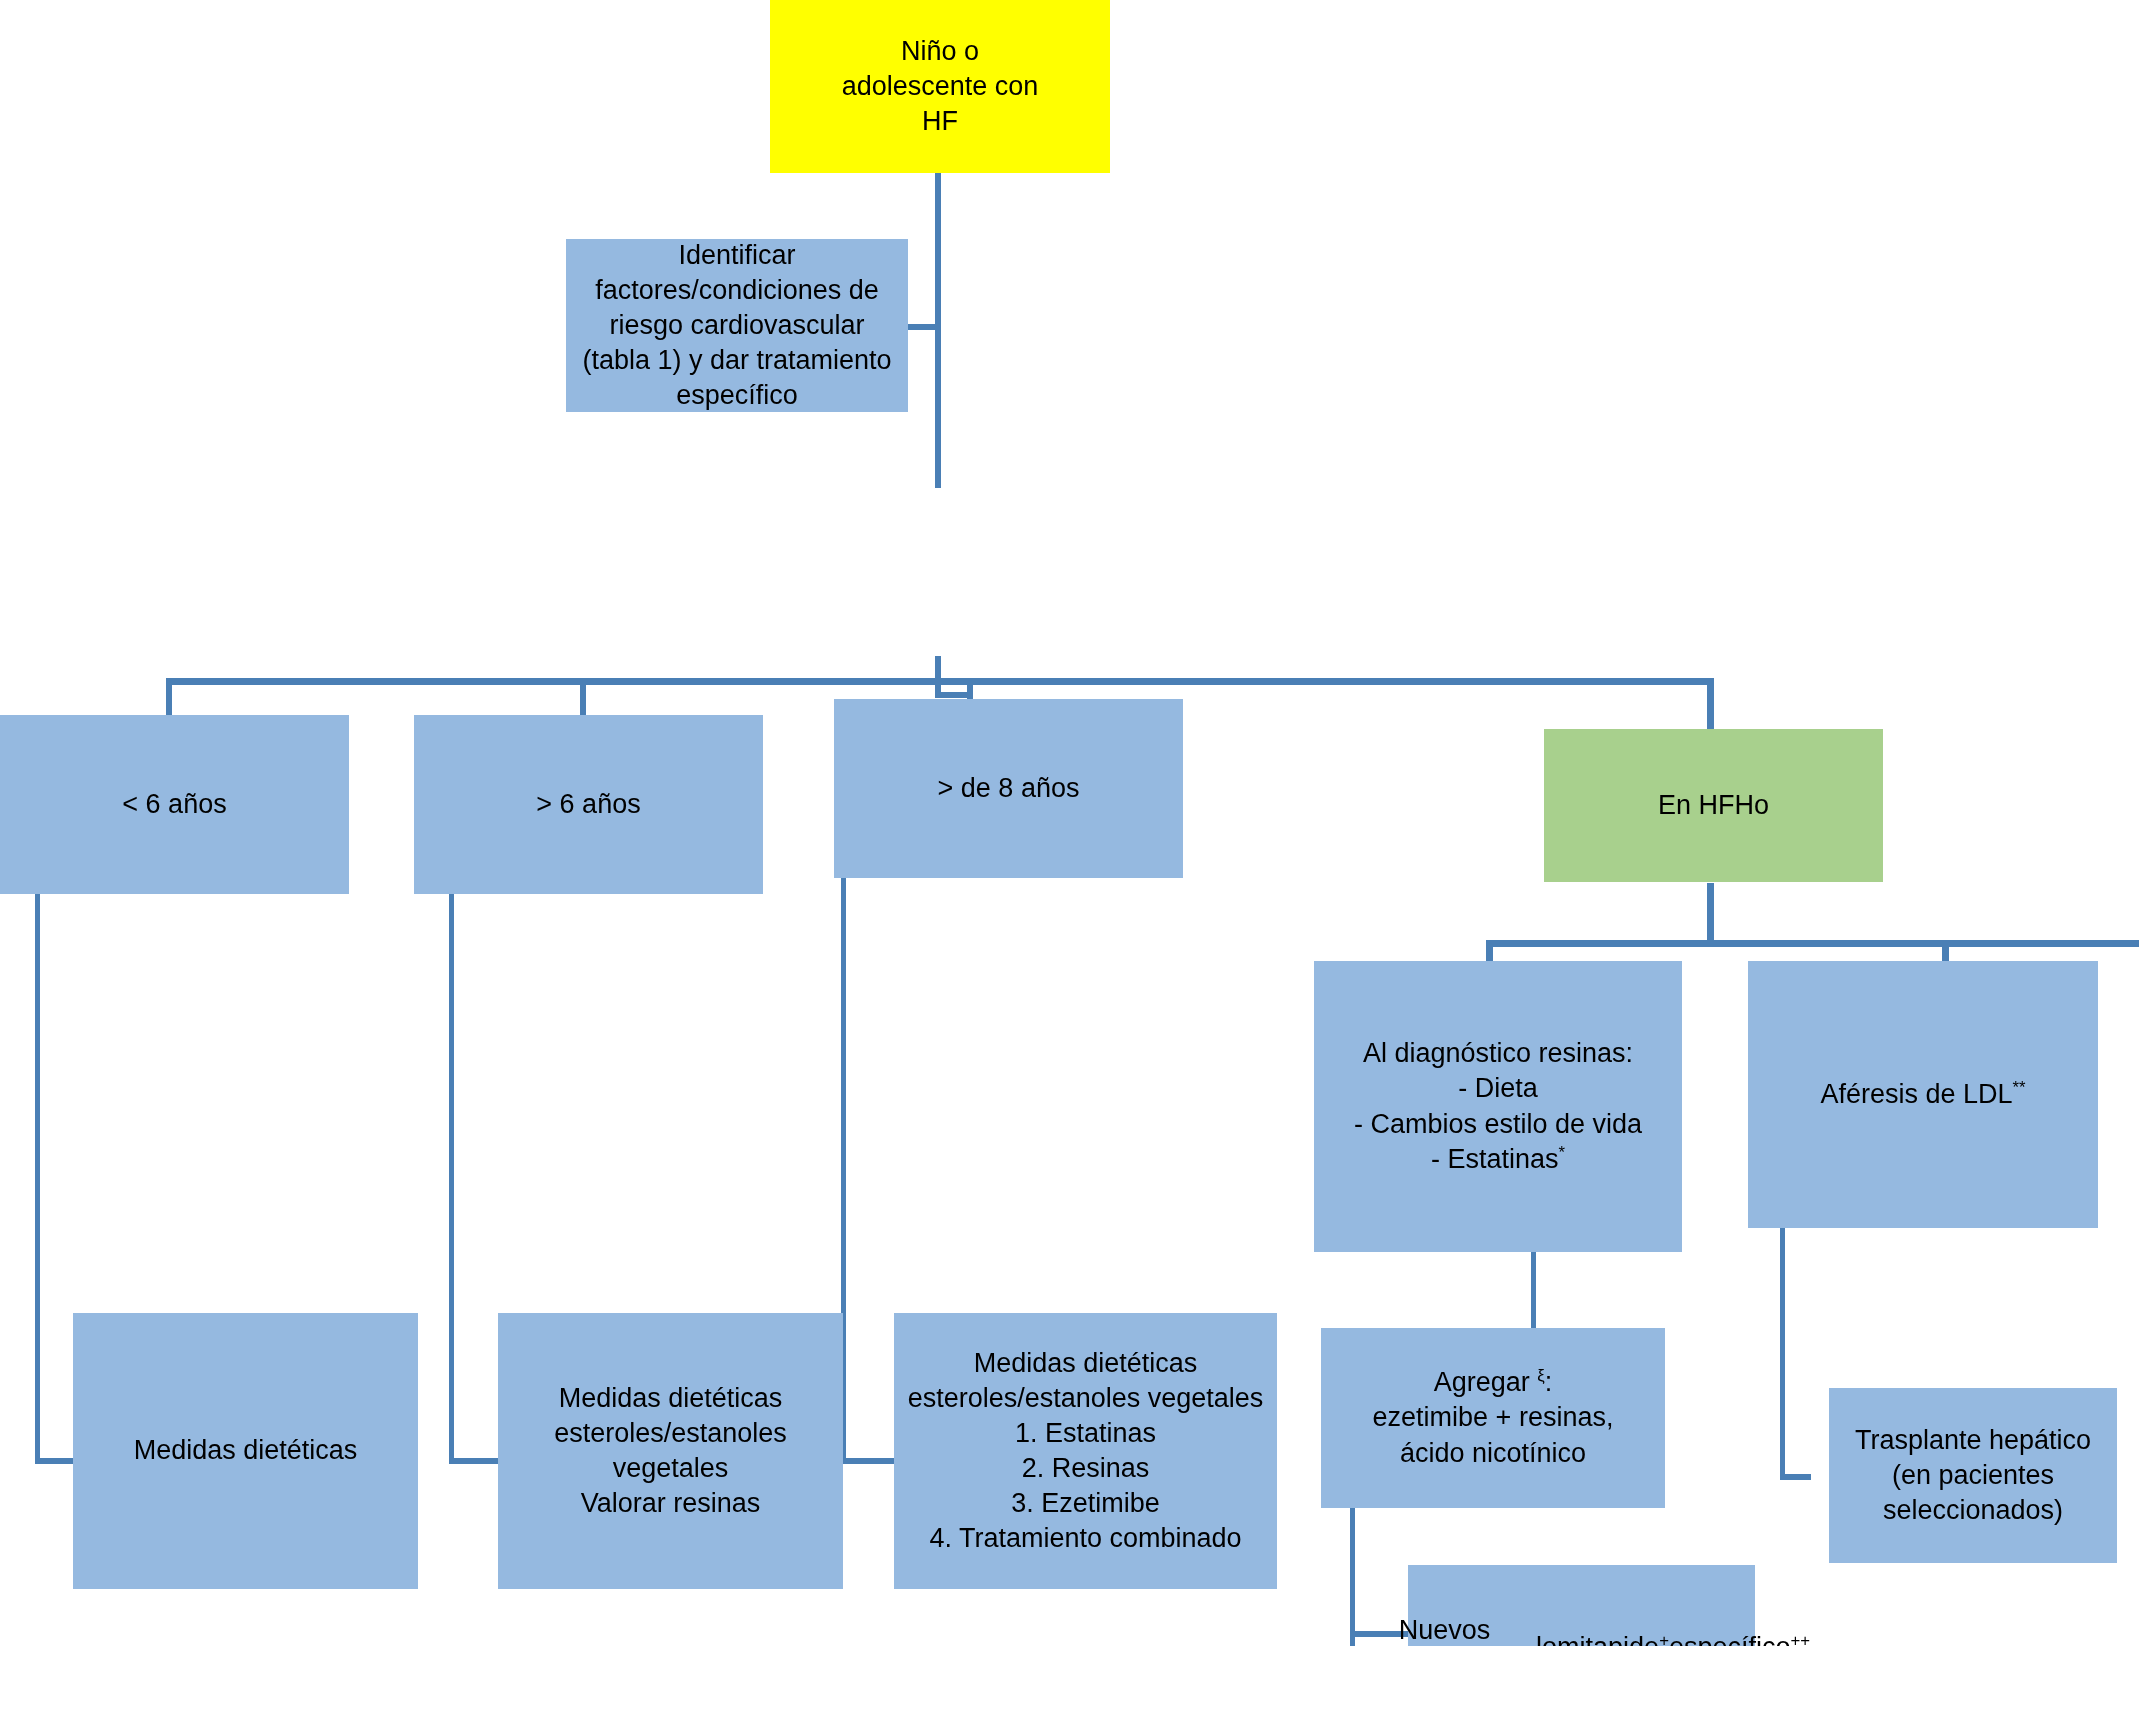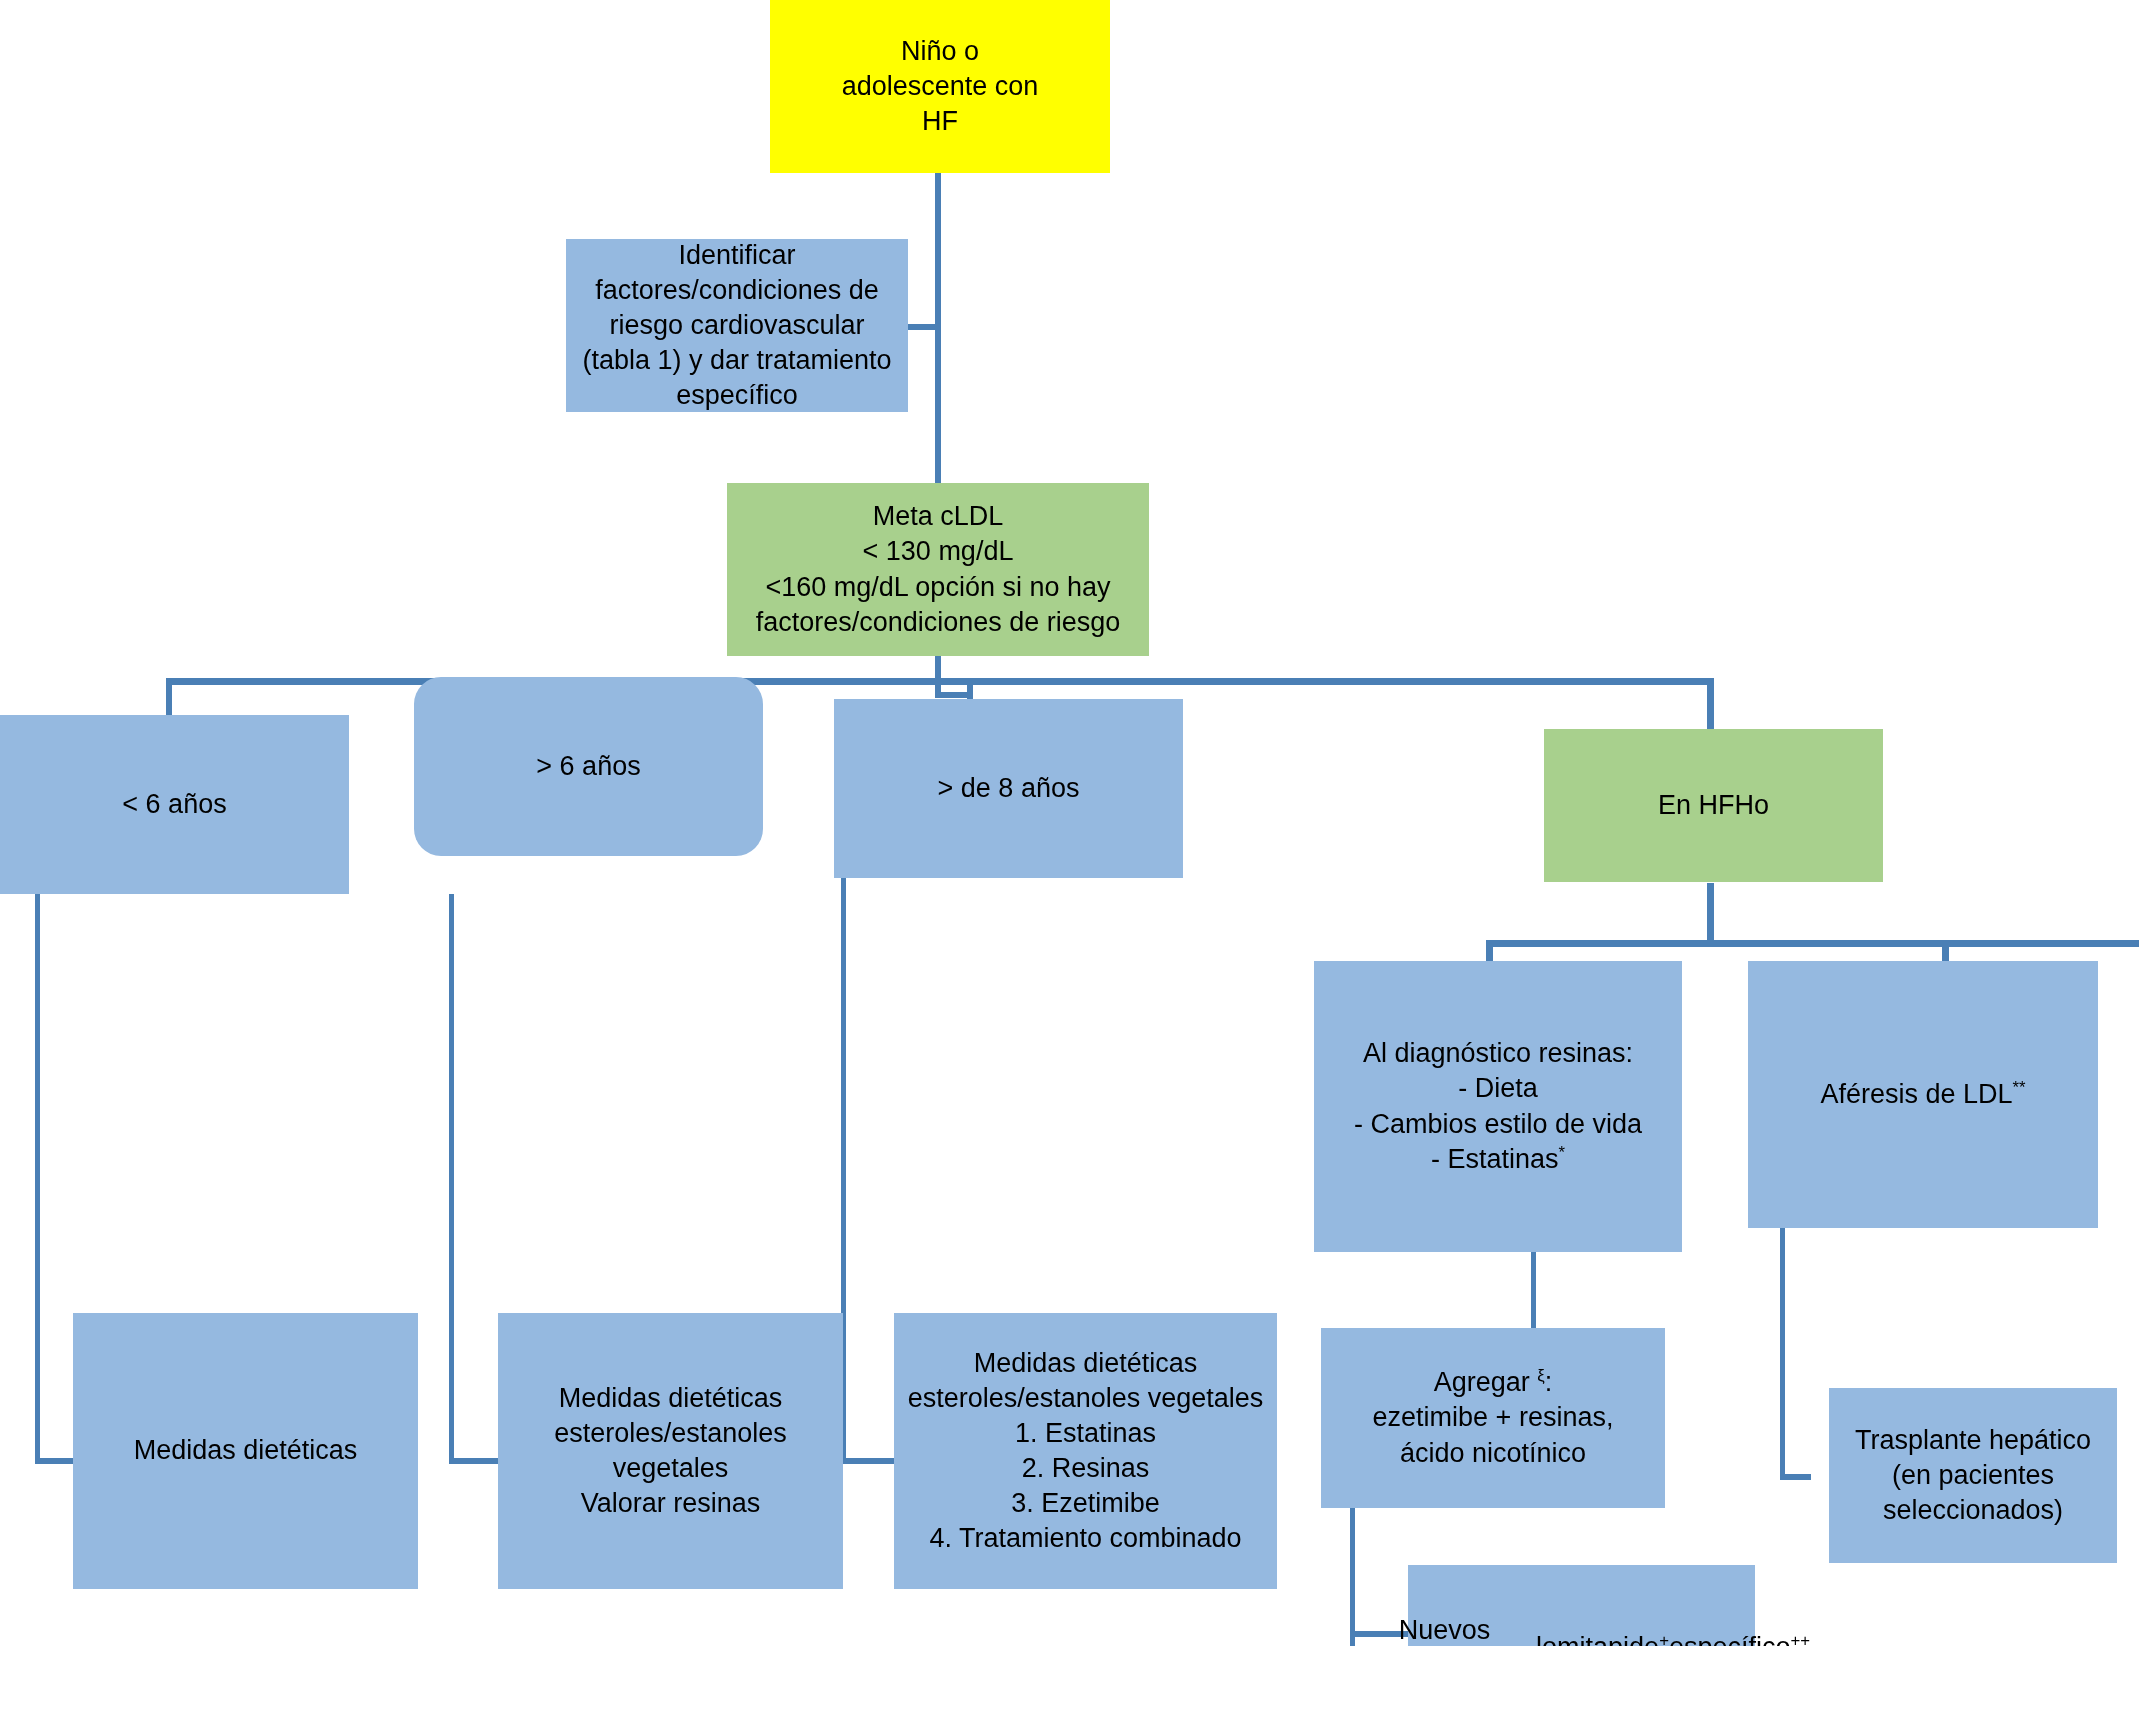--- a/index.html
+++ b/index.html
@@ -98,28 +98,24 @@
   <div class="node yellow" style="left:770px; top:0px; width:340px; height:173px;">Niño o
 adolescente con
 HF</div>
 
   <div class="node blue" style="left:566px; top:239px; width:342px; height:173px;">Identificar
 factores/condiciones de
 riesgo cardiovascular
 (tabla 1) y dar tratamiento
 específico</div>
 
-  <div class="node green" style="left:727px; top:483px; width:422px; height:173px;">Meta cLDL
-&lt; 130 mg/dL
-&lt;160 mg/dL opción si no hay
-factores/condiciones de riesgo</div>
 
   <div class="node blue" style="left:0px; top:715px; width:349px; height:179px;">&lt; 6 años</div>
 
-  <div class="node blue" style="left:414px; top:677px; width:349px; height:179px;border-radius:27px;">&gt; 6 años</div>
+  <div class="node blue" style="left:414px; top:715px; width:349px; height:179px;">&gt; 6 años</div>
 
   <div class="node blue" style="left:804px; top:699px; width:349px; height:179px;margin-left:30px;">&gt; de 8 años</div>
 
   <div class="node green" style="left:1544px; top:729px; width:339px; height:153px;">En HFHo</div>
 
   <div class="node blue" style="left:1314px; top:961px; width:368px; height:291px; flex-direction:column; justify-content:center;">
     <div>Al diagnóstico resinas:</div>
     <div>- Dieta</div>
     <div>- Cambios estilo de vida</div>
     <div><span>- Estatinas</span><sup>*</sup></div>

